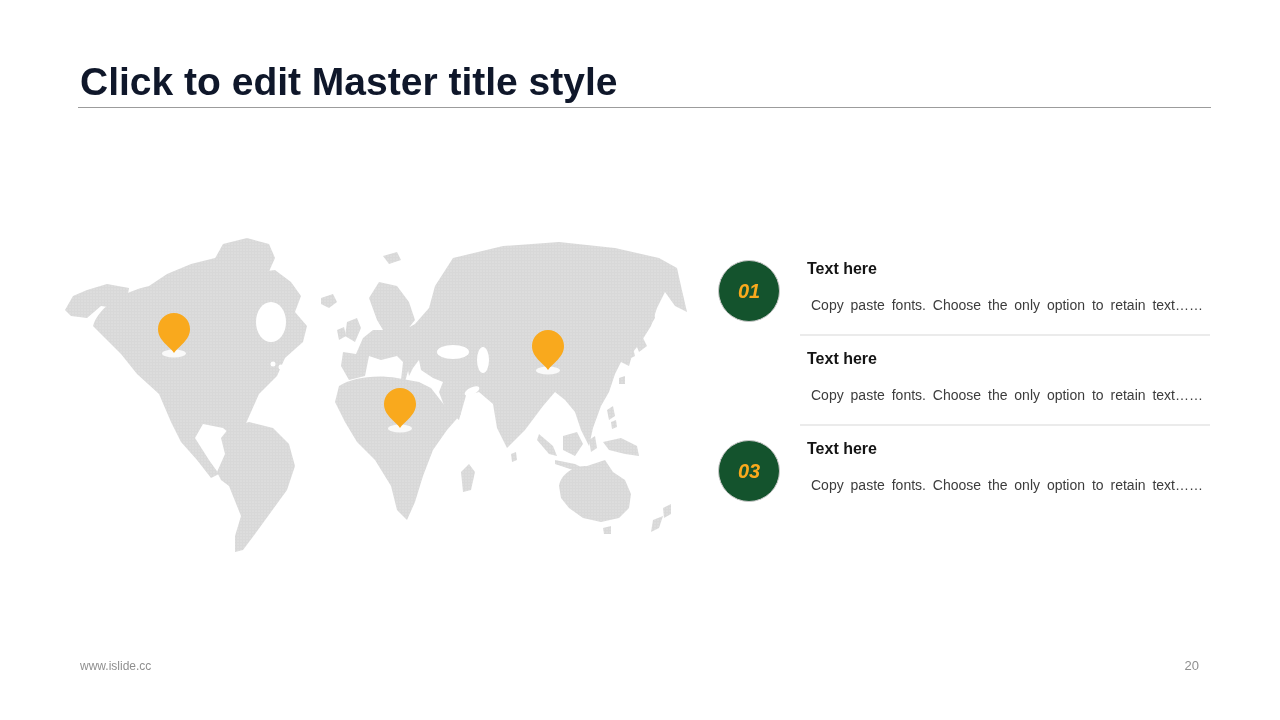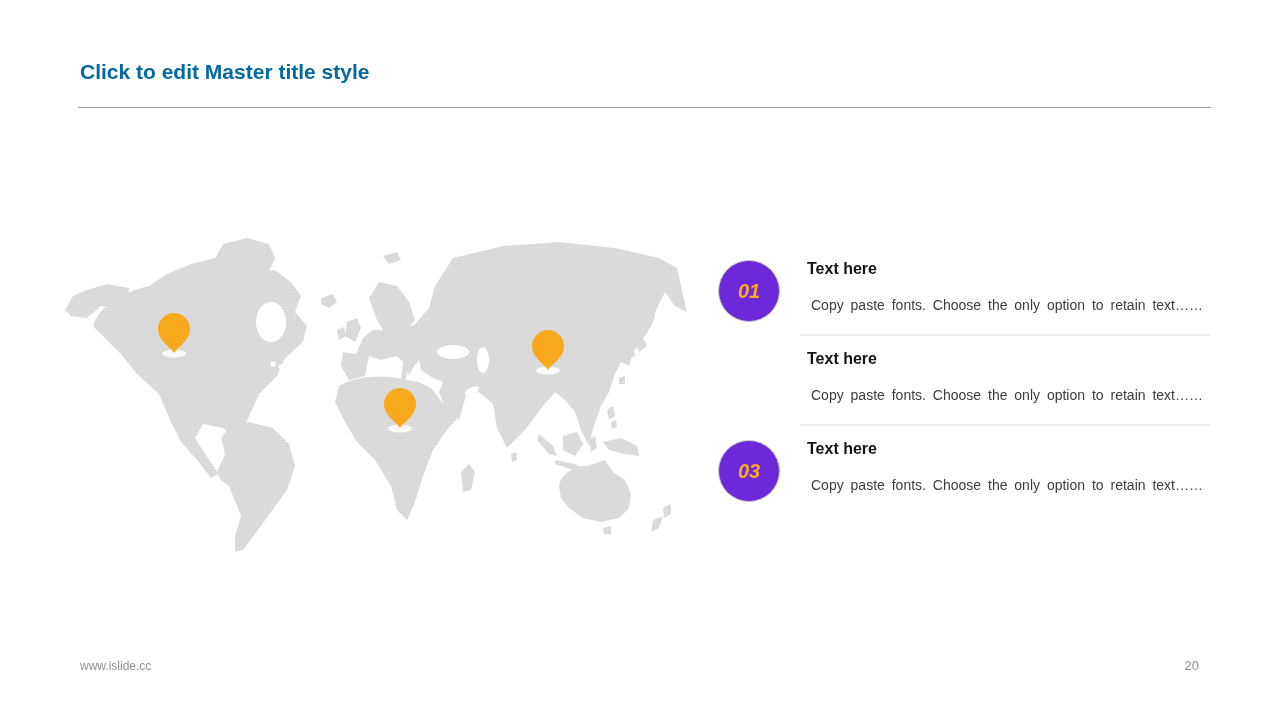--- a/index.html
+++ b/index.html
@@ -6,39 +6,39 @@
   .slide{
     position:relative;
     width:1280px;height:720px;
     background:#ffffff;
     font-family:"Liberation Sans", sans-serif;
     overflow:hidden;
   }
   
   .slide-title{
     position:absolute;left:80px;top:60px;
-    font-size:21px;font-weight:700;color:#0369a1;
+    font-size:39px;font-weight:700;color:#0f172a;
     letter-spacing:0px;white-space:nowrap;
   }
   .title-rule{
     position:absolute;left:78px;top:107px;width:1133px;height:1px;
     background:#9c9c9c;
   }
   
   .map-wrap{position:absolute;left:63px;top:234px;width:632px;height:322px;}
   
   .item{position:absolute;left:718px;width:495px;height:70px;}
   .item-1{top:260px;}
   .item-2{top:350px;}
   .item-3{top:440px;}
   .num-circle{
     position:absolute;left:0;top:0;width:60px;height:60px;
     border:1px solid #c8c8c8;border-radius:50%;
     display:flex;align-items:center;justify-content:center;
-    box-sizing:content-box;background:#6d28d9;
+    box-sizing:content-box;background:#14532d;
   }
   .num-circle span{
     font-size:20px;font-weight:700;font-style:italic;color:#f9a91d;
   }
   .item-heading{
     position:absolute;left:89px;top:0px;
     font-size:16px;font-weight:700;color:#141414;white-space:nowrap;
   }
   .item-desc{
     position:absolute;left:79px;top:37px;

